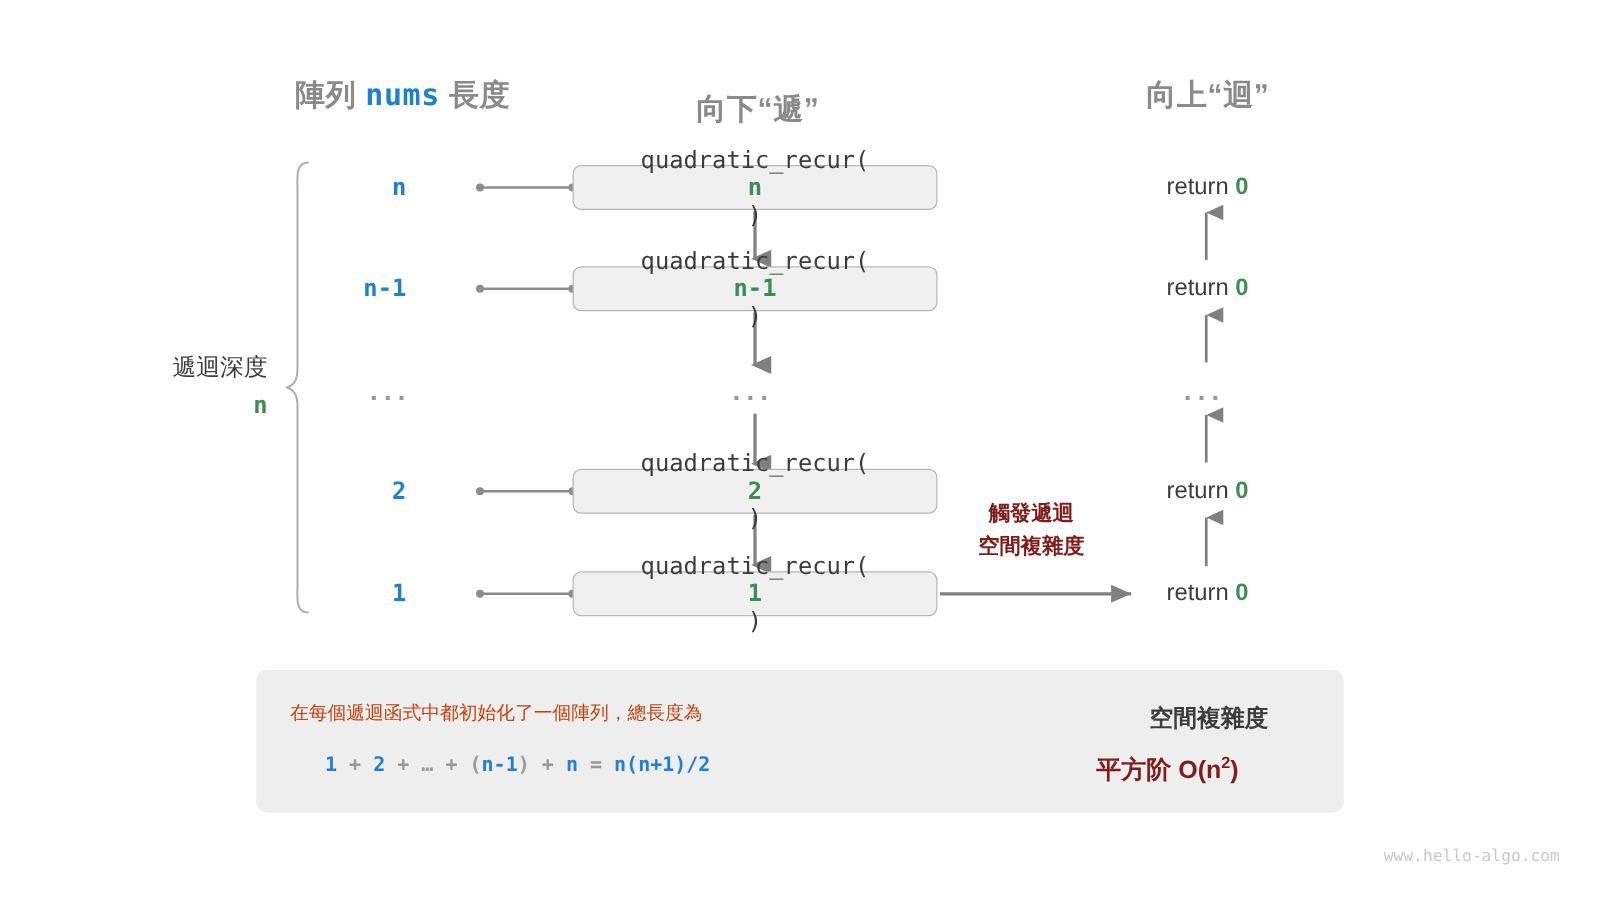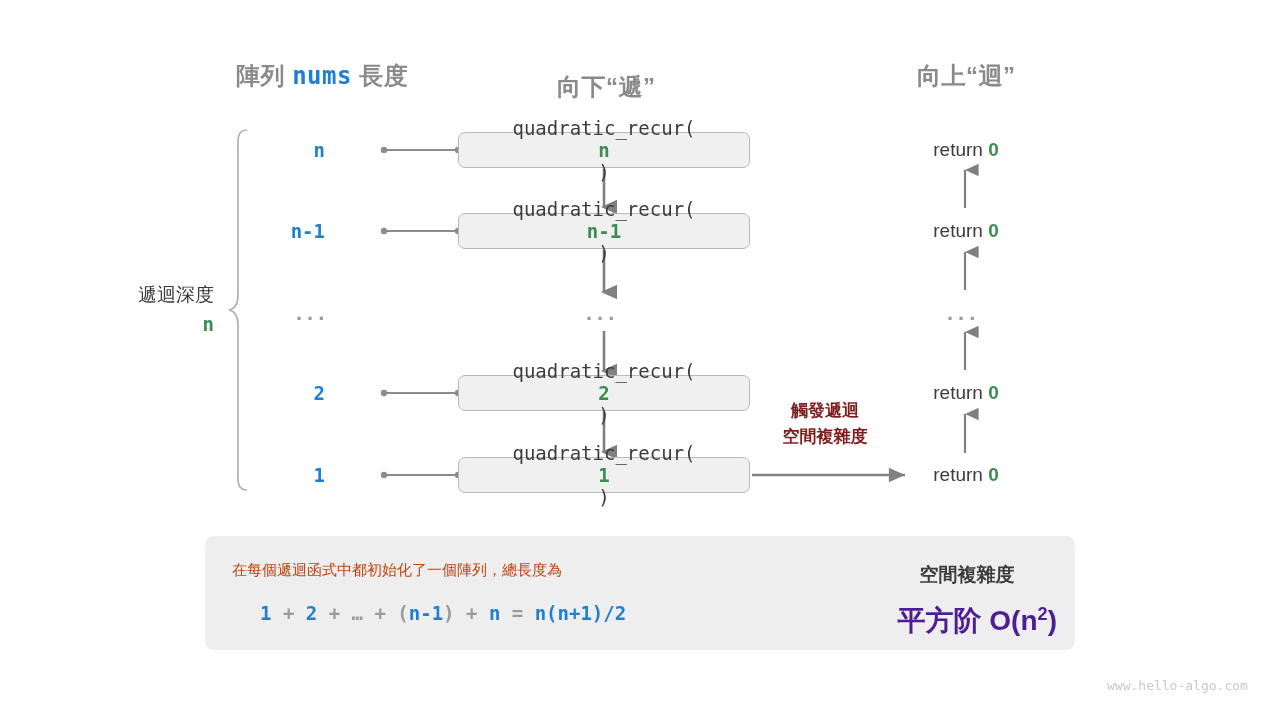--- a/index.html
+++ b/index.html
@@ -111,39 +111,39 @@
     background: #eeeeee;
     border-radius: 9px;
   }
   .summary-text {
     font-size: 15px;
     color: #c2410c;
     white-space: nowrap;
   }
   .formula {
     font-family: "DejaVu Sans Mono", monospace;
-    font-size: 19px;
+    font-size: 16px;
     font-weight: bold;
     color: #9a9a9a;
     white-space: nowrap;
   }
   .formula .b { color: #1f7fd0; }
   .complexity-title {
     font-size: 19px;
     font-weight: bold;
     color: #3c3c3c;
     white-space: nowrap;
     text-align: center;
   }
   .complexity-val {
-    font-size: 28px;
-    font-weight: bold;
-    color: #4c1d95;
-    white-space: nowrap;
-    text-align: right;
+    font-size: 20px;
+    font-weight: bold;
+    color: #7f1d1d;
+    white-space: nowrap;
+    text-align: left;
   }
   .complexity-val sup { font-size: 0.65em; }
 
   
   .footer {
     font-family: "DejaVu Sans Mono", monospace;
     font-size: 13px;
     color: #c9c9c9;
     white-space: nowrap;
   }

